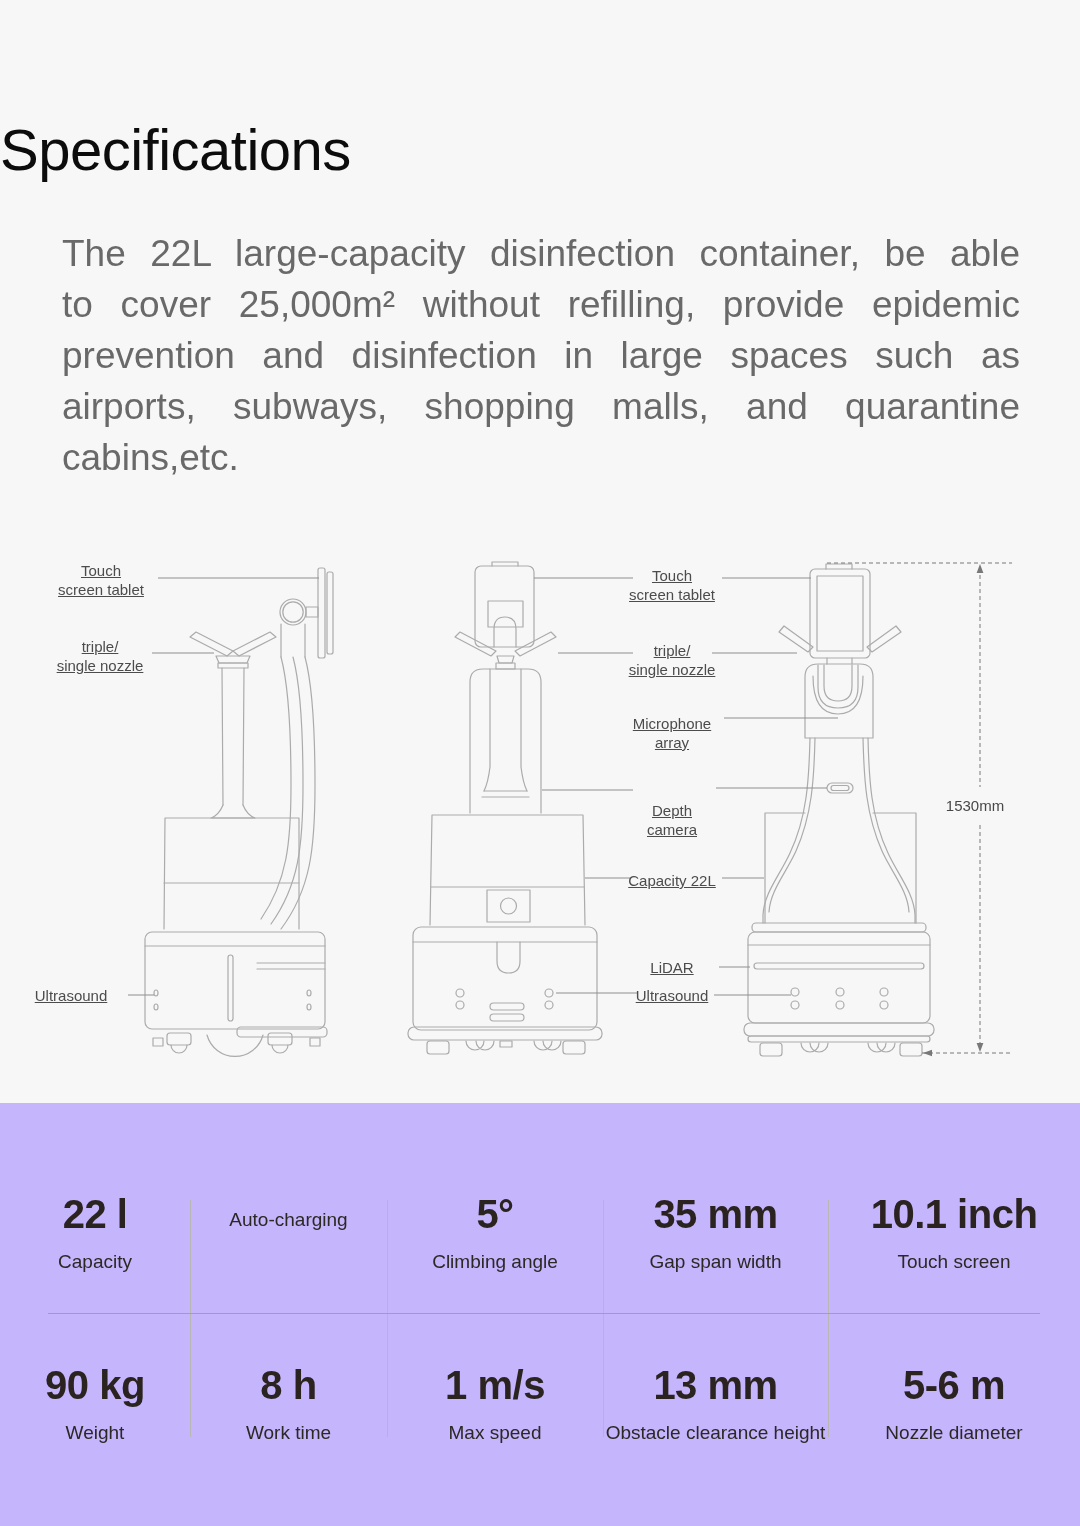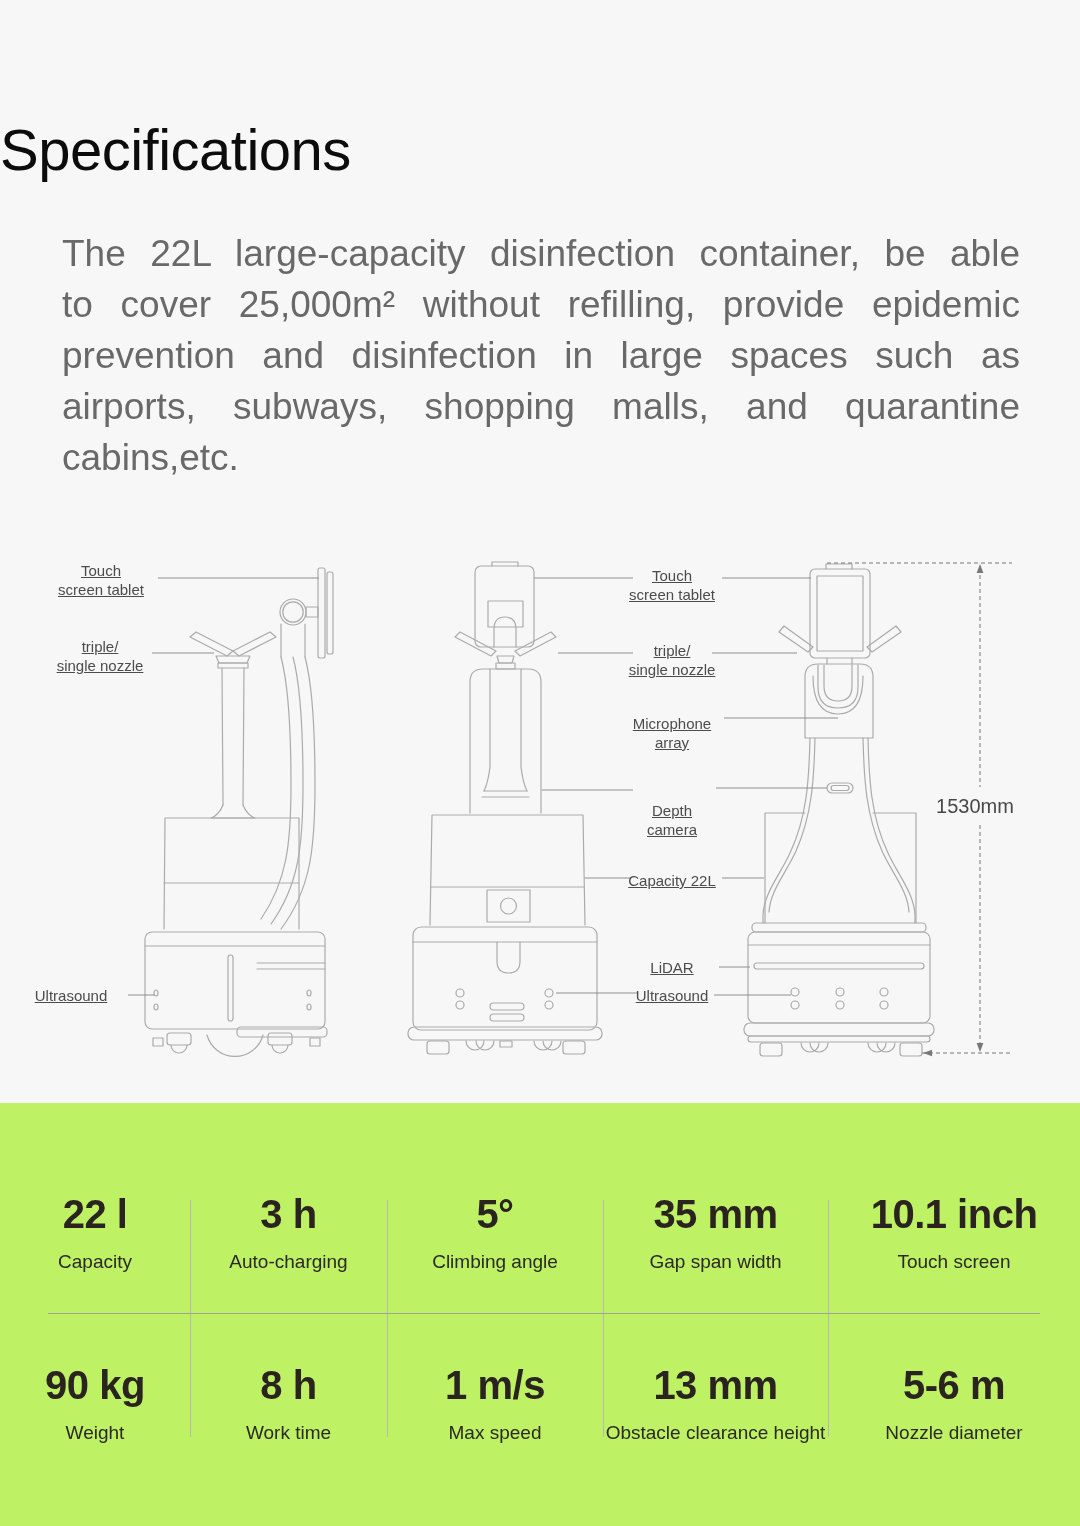--- a/index.html
+++ b/index.html
@@ -24,29 +24,29 @@
   .intro .line.last { text-align-last:left; }
 
   
   .diagram { position:absolute; left:0; top:555px; width:1080px; height:512px; }
   .diagram svg { position:absolute; left:0; top:0; }
   .lbl {
     position:absolute; font-size:15px; line-height:19px;
     color:#4c4c4c; text-align:center; width:130px;text-decoration:underline;
   }
   .lbl-dim {
-    position:absolute; font-size:20px; line-height:24px;
+    position:absolute; font-size:15px; line-height:24px;
     color:#484848; text-align:center; width:90px;
     font-weight:400; letter-spacing:0;
   }
 
   
   .spec-panel {
     position:absolute; left:0; top:1103px; width:1080px; height:423px;
-    background:#bef264;
+    background:#c4b5fd;
   }
   .spec-row {
     position:absolute; left:0; width:1080px;
     display:grid;
     grid-template-columns:190px 197px 216px 225px 252px;
   }
   .spec-row.r1 { top:90px; }   
   .spec-row.r2 { top:261px; }  
   .spec-cell { text-align:center; }
   .spec-value {
@@ -257,21 +257,20 @@
   <div class="lbl-dim" style="left:930px; top:239px;">1530mm</div>
 </div>
 
 <div class="spec-panel">
   <div class="spec-row r1">
     <div class="spec-cell">
       <div class="spec-value">22 l</div>
       <div class="spec-label">Capacity</div>
     </div>
     <div class="spec-cell">
-      <div class="spec-value">3 h</div>
       <div class="spec-label">Auto-charging</div>
     </div>
     <div class="spec-cell">
       <div class="spec-value">5°</div>
       <div class="spec-label">Climbing angle</div>
     </div>
     <div class="spec-cell">
       <div class="spec-value">35 mm</div>
       <div class="spec-label">Gap span width</div>
     </div>

